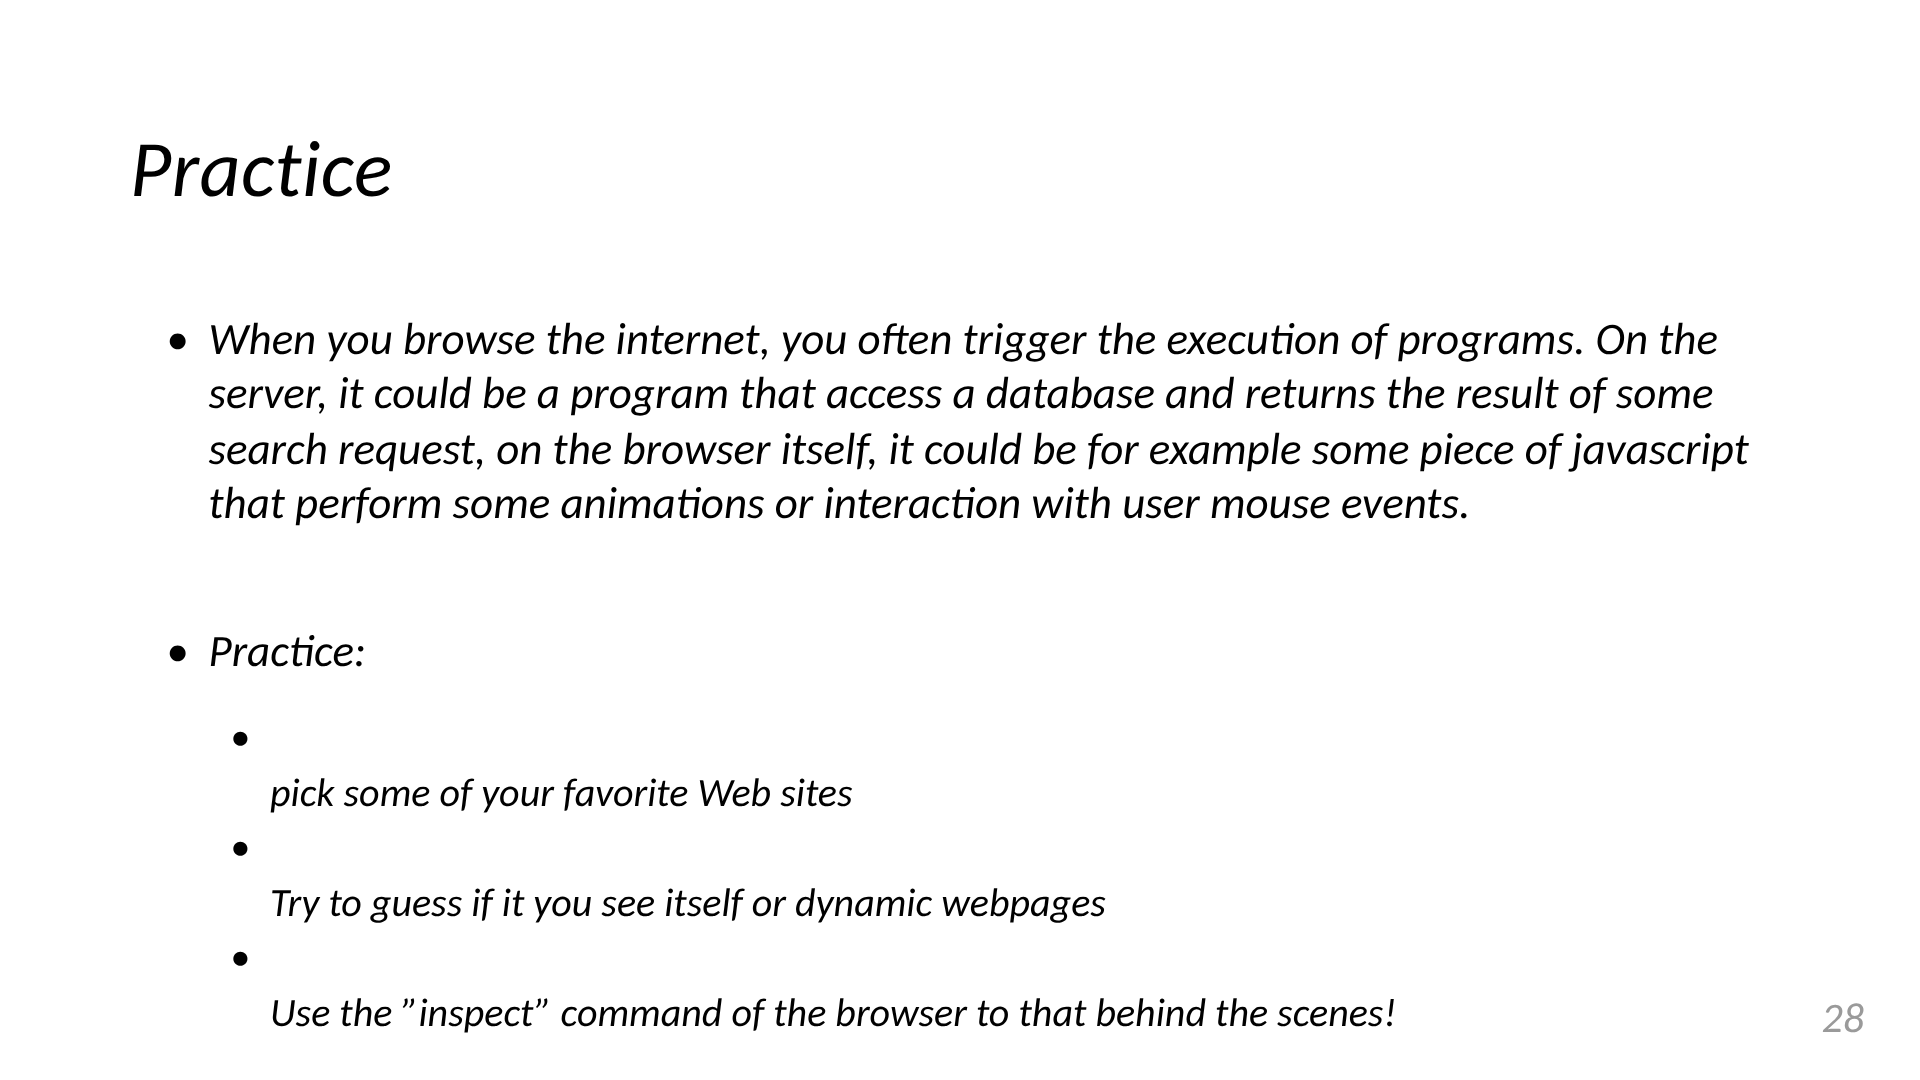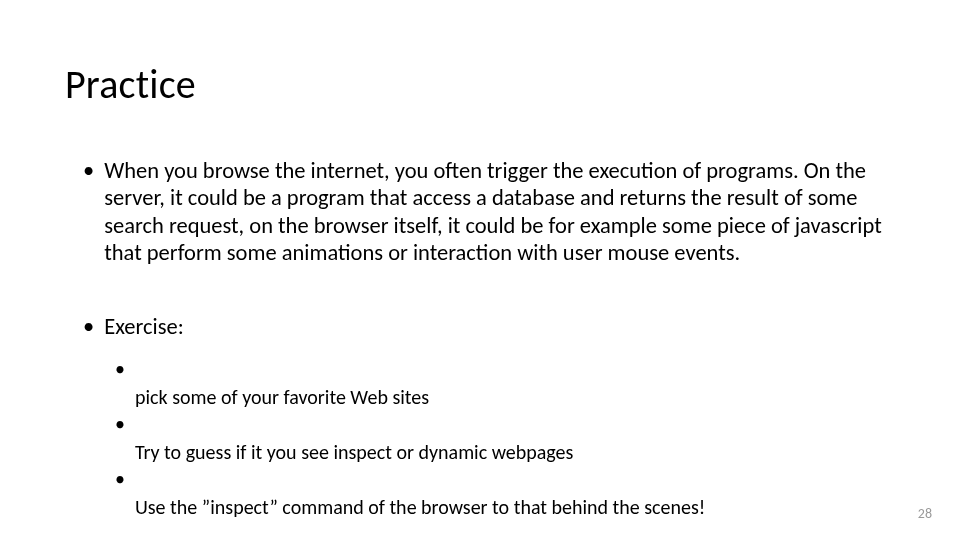--- a/index.html
+++ b/index.html
@@ -14,20 +14,21 @@
       font-family: Calibri, "Segoe UI", Arial, sans-serif;
       color: #000000;
       position: relative;
       overflow: hidden;
     }
     .slide {
       padding: 60px 65px 24px 65px;
       width: 100%;
       height: 100%;
       position: relative;
+      font-style: italic;
     }
     .title {
       font-size: 40px;
       font-weight: 400;
       color: #000000;
       margin-bottom: 48px;
       letter-spacing: 0.2px;
     }
     .content {
       font-size: 22.5px;
@@ -66,52 +67,52 @@
       margin-right: 10px;
     }
     .bullet-l2-text {
       flex: 1 1 auto;
       margin-top: 28px;
     }
     .page-number {
       position: absolute;
       bottom: 18px;
       right: 28px;
-      font-size: 14px;
+      font-size: 21px;
       color: #9a9a9a;
     }
   </style>
 </head>
 <body>
 
 <div class="slide">
   <h1 class="title">Practice</h1>
 
   <div class="content">
 
     <div class="bullet-l1">
       <span class="bullet-l1-marker">•</span>
       <span class="bullet-l1-text">When you browse the internet, you often trigger the execution of programs. On the server, it could be a program that access a database and returns the result of some search request, on the browser itself, it could be for example  some piece of javascript that perform some animations or interaction with user mouse events.</span>
     </div>
 
     <div class="gap"></div>
 
     <div class="bullet-l1">
       <span class="bullet-l1-marker">•</span>
-      <span class="bullet-l1-text">Exercise:</span>
+      <span class="bullet-l1-text">Practice:</span>
     </div>
 
     <div class="sub-list">
       <div class="bullet-l2">
         <span class="bullet-l2-marker">•</span>
         <span class="bullet-l2-text">pick some of your favorite Web sites</span>
       </div>
       <div class="bullet-l2">
         <span class="bullet-l2-marker">•</span>
-        <span class="bullet-l2-text">Try to guess if it you see inspect or dynamic webpages</span>
+        <span class="bullet-l2-text">Try to guess if it you see itself or dynamic webpages</span>
       </div>
       <div class="bullet-l2">
         <span class="bullet-l2-marker">•</span>
         <span class="bullet-l2-text">Use the ”inspect” command of the browser to that behind the scenes!</span>
       </div>
     </div>
 
   </div>
 
   <div class="page-number">28</div>

